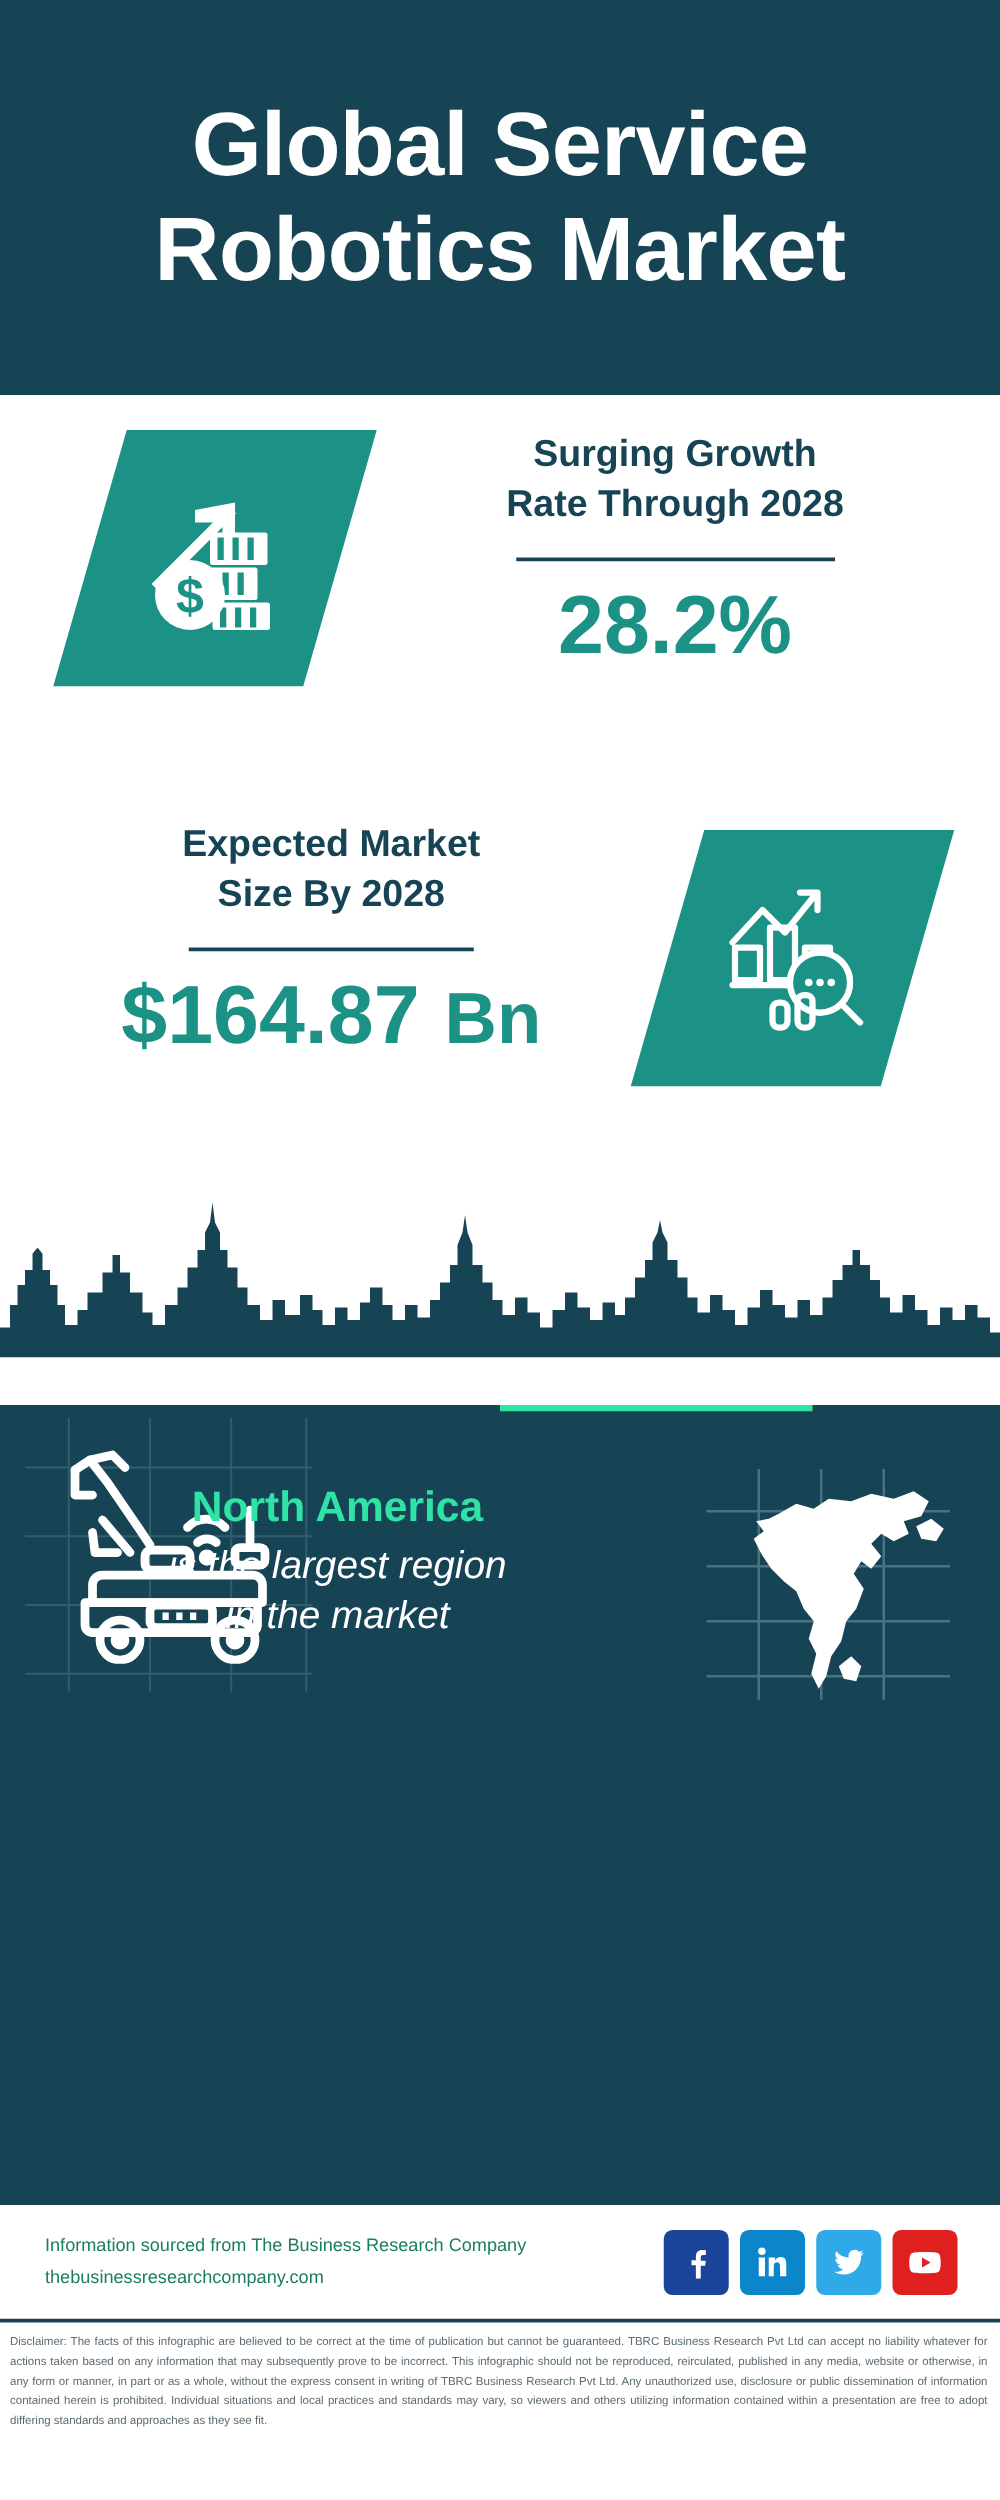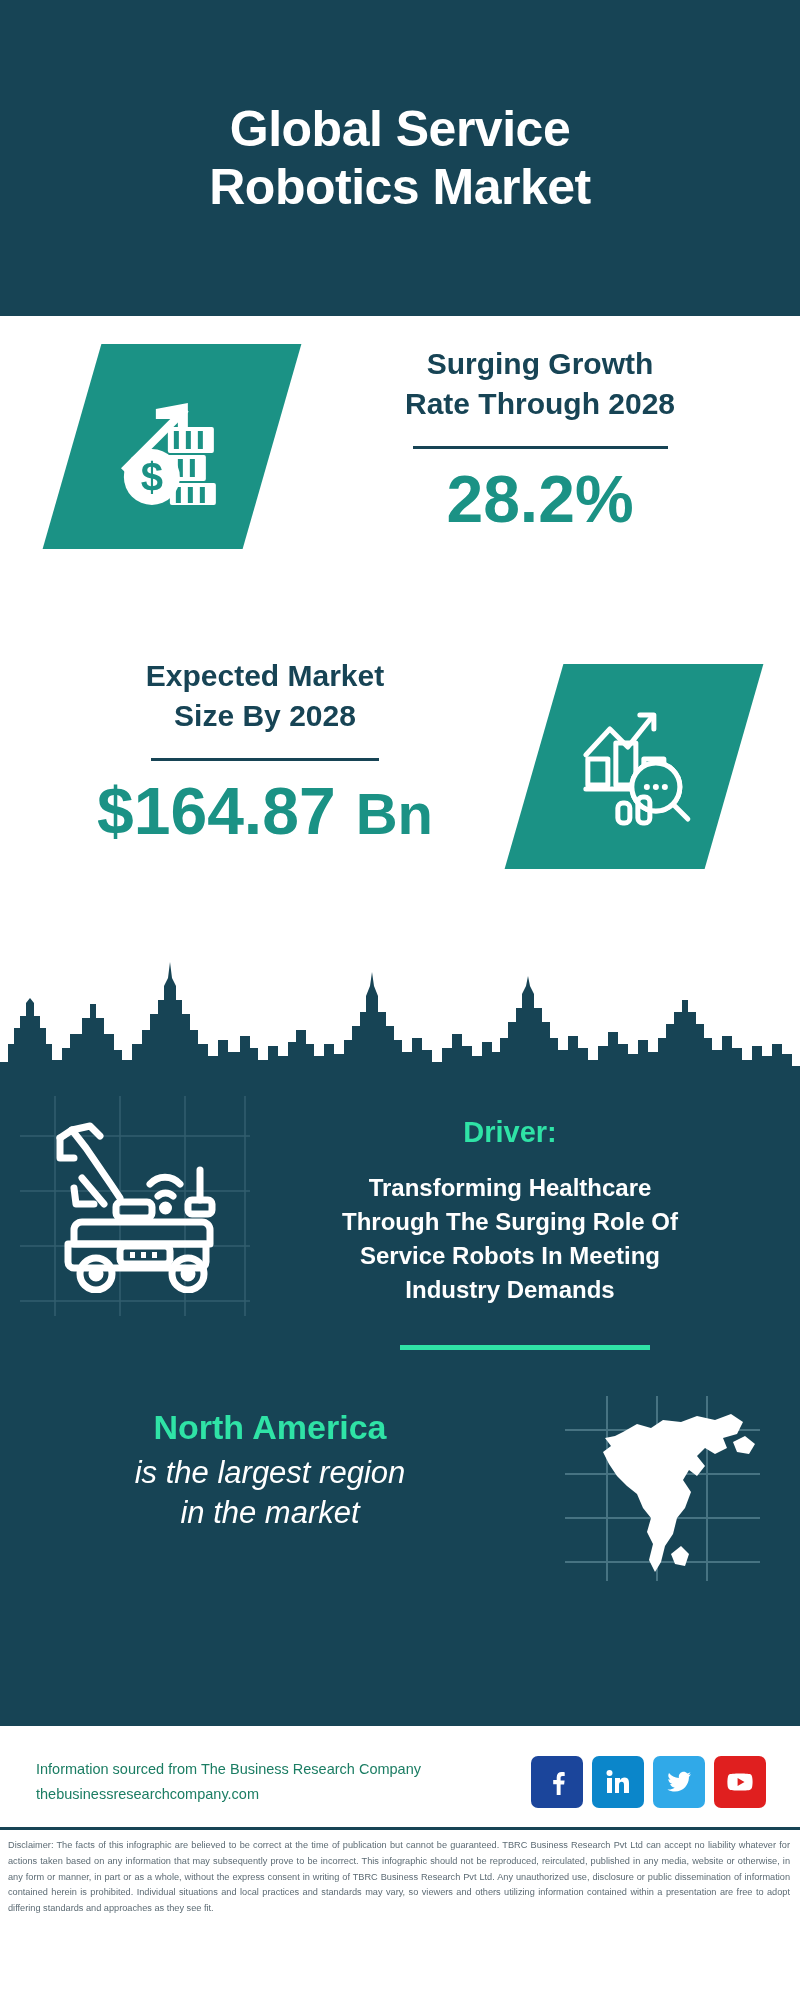--- a/index.html
+++ b/index.html
@@ -16,21 +16,21 @@
   .header {
     background:#174455;
     height:316px;
     display:flex;
     align-items:center;
     justify-content:center;
     padding:0 40px;
   }
   .header-title {
     color:#ffffff;
-    font-size:50px;
+    font-size:72px;
     font-weight:bold;
     line-height:1.17;
     text-align:center;
     letter-spacing:-0.5px;
   }
 
   
   .growth-section {
     position:relative;
     height:330px;
@@ -174,21 +174,20 @@
 
   
   .footer {
     background:#ffffff;
     height:94px;
     display:flex;
     align-items:center;
     padding:0 34px 0 36px;
     justify-content:space-between;
     border-bottom:3px solid #174455;
-    margin-top:10px;
   }
   .source-text { color:#1b7d63; font-size:14.5px; line-height:1.7; }
   .socials { display:flex; gap:9px; align-items:center; }
   .social {
     width:52px; height:52px;
     border-radius:7px;
     display:flex; align-items:center; justify-content:center;
     color:#fff;
   }
   .s-fb { background:#1b459b; }
@@ -343,29 +342,20 @@
           <circle cx="146" cy="156" r="4" fill="#ffffff"></circle>
         </g>
         <g fill="#ffffff">
           <rect x="88" y="134" width="5" height="6"></rect>
           <rect x="99" y="134" width="5" height="6"></rect>
           <rect x="110" y="134" width="5" height="6"></rect>
         </g>
       </svg>
     </div>
 
-    <div class="driver-block">
-      <div class="driver-heading">Driver:</div>
-      <div class="driver-text">
-        <div>Transforming Healthcare</div>
-        <div>Through The Surging Role Of</div>
-        <div>Service Robots In Meeting</div>
-        <div>Industry Demands</div>
-      </div>
-    </div>
 
     <div class="divider-green"></div>
 
     <div class="region-block">
       <div class="region-name">North America</div>
       <div class="region-desc">
         <div>is the largest region</div>
         <div>in the market</div>
       </div>
 

